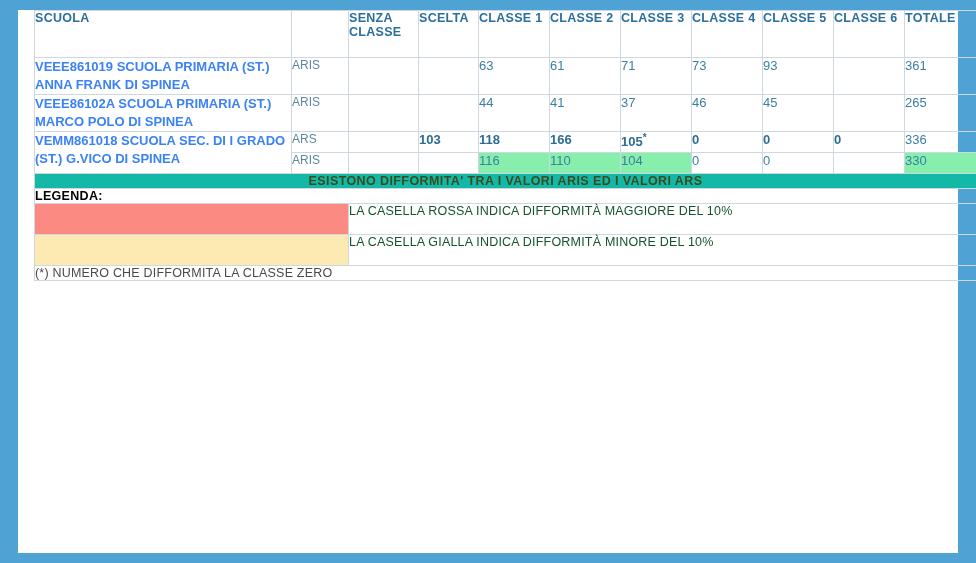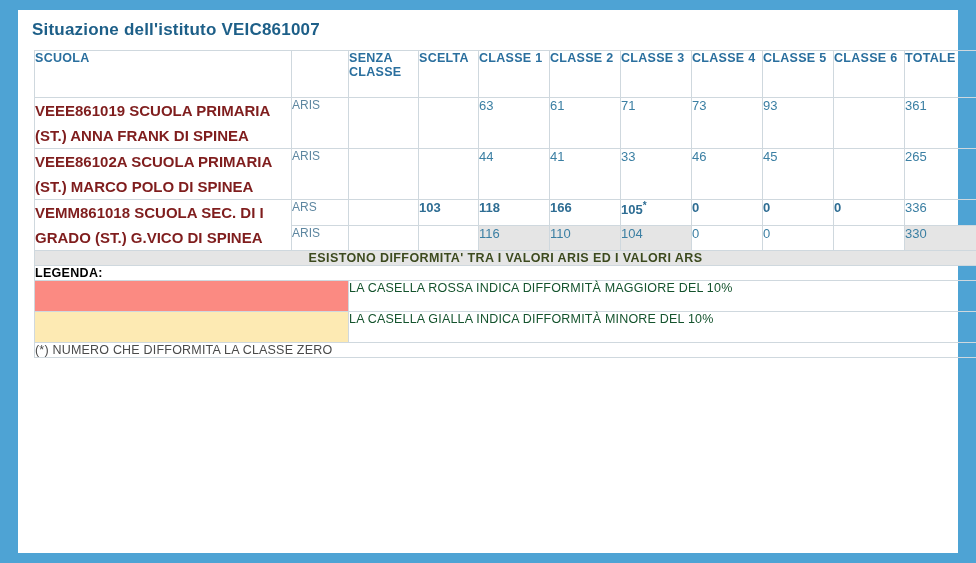--- a/index.html
+++ b/index.html
@@ -58,42 +58,42 @@
   .col-classe  { width: 71px; }
   .col-totale  { width: 72px; }
 
   td.cell {
     font-size: 13px;
     color: #33708f;
     padding: 10px 9px;
     height: 20px;
   }
   td.school {
-    color: #7f1d1d;
-    font-weight: bold;
-    font-size: 15px;
-    line-height: 25px;
+    color: #3b82f6;
+    font-weight: bold;
+    font-size: 13px;
+    line-height: 18px;
     padding: 12px 10px 12px 12px;
   }
   td.sigla {
     color: #5d86a0;
     font-size: 12px;
     padding: 12px 0 0 12px;
     font-weight: normal;
   }
   td.bold { font-weight: bold; color: #2e6d93; }
-  td.yellow { background: #e5e5e5; }
+  td.yellow { background: #86efac; }
   td.num { color: #3b7fa3; }
   .star {
     font-size: 10px;
     vertical-align: super;
     color: #2e6d93;
   }
   .warn-row td {
-    background: #e5e5e5;
+    background: #14b8a6;
     color: #3c4a1e;
     font-weight: bold;
     font-size: 12.5px;
     text-align: center;
     letter-spacing: 0.4px;
     padding: 7px 0;
   }
   .legend-label td {
     color: #000000;
     font-weight: bold;
@@ -115,21 +115,20 @@
     padding: 11px 0 11px 12px;
     letter-spacing: 0.2px;
   }
   .swatch-cell { height: 30px; }
 </style>
 </head>
 <body>
 
 <div class="panel">
 
-  <div class="panel-title">Situazione dell'istituto VEIC861007</div>
 
   <table class="main">
     <colgroup>
       <col class="col-scuola">
         <col class="col-sigla">
         <col class="col-senza">
         <col class="col-scelta">
       <col class="col-classe">
         <col class="col-classe">
         <col class="col-classe">
@@ -169,21 +168,21 @@
         <td class="cell num">361</td>
       </tr>
 
       <tr>
         <td class="school">VEEE86102A SCUOLA PRIMARIA (ST.) MARCO POLO DI SPINEA</td>
         <td class="sigla">ARIS</td>
         <td class="cell"></td>
         <td class="cell"></td>
         <td class="cell num">44</td>
         <td class="cell num">41</td>
-        <td class="cell num">33</td>
+        <td class="cell num">37</td>
         <td class="cell num">46</td>
         <td class="cell num">45</td>
         <td class="cell num"></td>
         <td class="cell num">265</td>
       </tr>
 
       <tr>
         <td class="school" rowspan="2">VEMM861018 SCUOLA SEC. DI I GRADO (ST.) G.VICO DI SPINEA</td>
         <td class="sigla">ARS</td>
         <td class="cell"></td>

